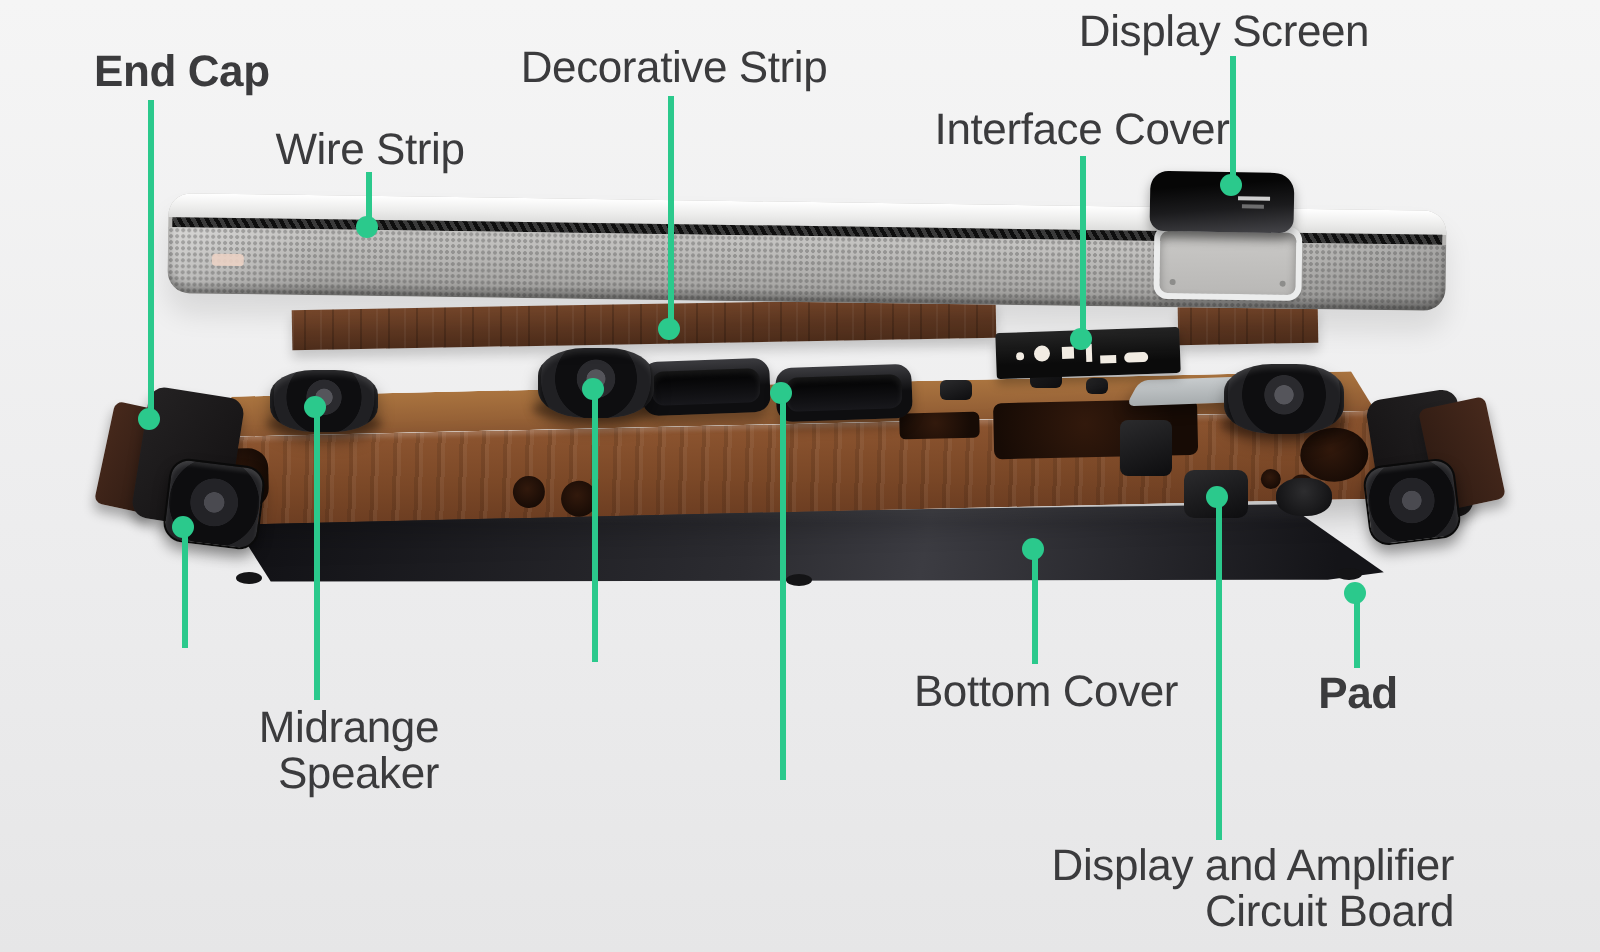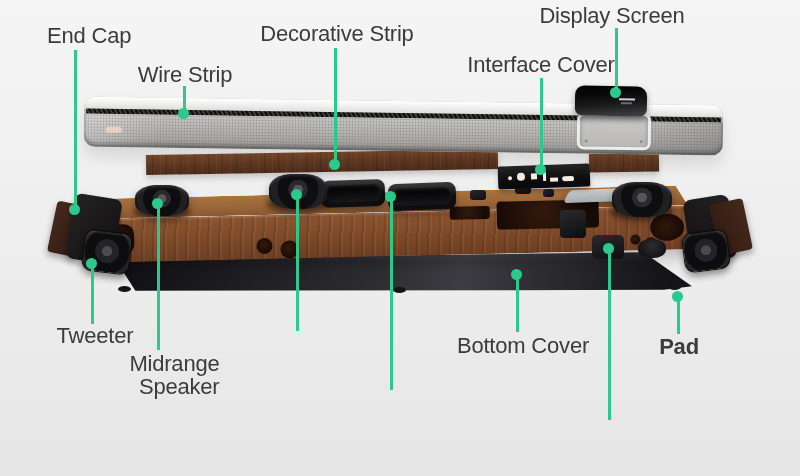--- a/index.html
+++ b/index.html
@@ -219,23 +219,23 @@
   <div class="dot" style="left: 610px; top: 87px; background: rgb(43, 201, 140);"></div>
   <div class="dot" style="left: 535px; top: 164px; background: rgb(43, 201, 140);"></div>
   <div class="dot" style="left: 86px; top: 258px; background: rgb(43, 201, 140);"></div>
   <div class="dot" style="left: 152px; top: 198px; background: rgb(43, 201, 140);"></div>
   <div class="dot" style="left: 291px; top: 189px; background: rgb(43, 201, 140);"></div>
   <div class="dot" style="left: 385px; top: 191px; background: rgb(43, 201, 140);"></div>
   <div class="dot" style="left: 511px; top: 269px; background: rgb(43, 201, 140);"></div>
   <div class="dot" style="left: 672px; top: 291px; background: rgb(43, 201, 140);"></div>
   <div class="dot" style="left: 603px; top: 243px; background: rgb(43, 201, 140);"></div>
 
-  <div class="lbl" style="left: 47px; top: 24px; color: rgb(59, 59, 61);">End Cap</div>
+  <div class="lbl" style="left: 47px; top: 24px; color: rgb(59, 59, 61); font-weight: bold;">End Cap</div>
   <div class="lbl center" style="left: 185px; top: 63px; color: rgb(59, 59, 61);">Wire Strip</div>
   <div class="lbl center" style="left: 612px; top: 4px; color: rgb(59, 59, 61);">Display Screen</div>
   <div class="lbl center" style="left: 337px; top: 22px; color: rgb(59, 59, 61);">Decorative Strip</div>
   <div class="lbl center" style="left: 541px; top: 53px; color: rgb(59, 59, 61);">Interface Cover</div>
-  <div class="lbl center" style="left: 95px; top: 324px; color: rgb(59, 59, 61);">Tweeter</div>
   <div class="lbl center wrap" style="left: 162px; top: 352px; width: 115px; color: rgb(59, 59, 61);">Midrange Speaker</div>
   <div class="lbl center" style="left: 523px; top: 334px; color: rgb(59, 59, 61);">Bottom Cover</div>
   <div class="lbl center" style="left: 679px; top: 335px; color: rgb(59, 59, 61); font-weight: bold;">Pad</div>
+  <div class="lbl center wrap" style="left: 612px; top: 421px; width: 230px; color: rgb(59, 59, 61);">Display and Amplifier Circuit Board</div>
 
 </div>
 
 </body></html>

